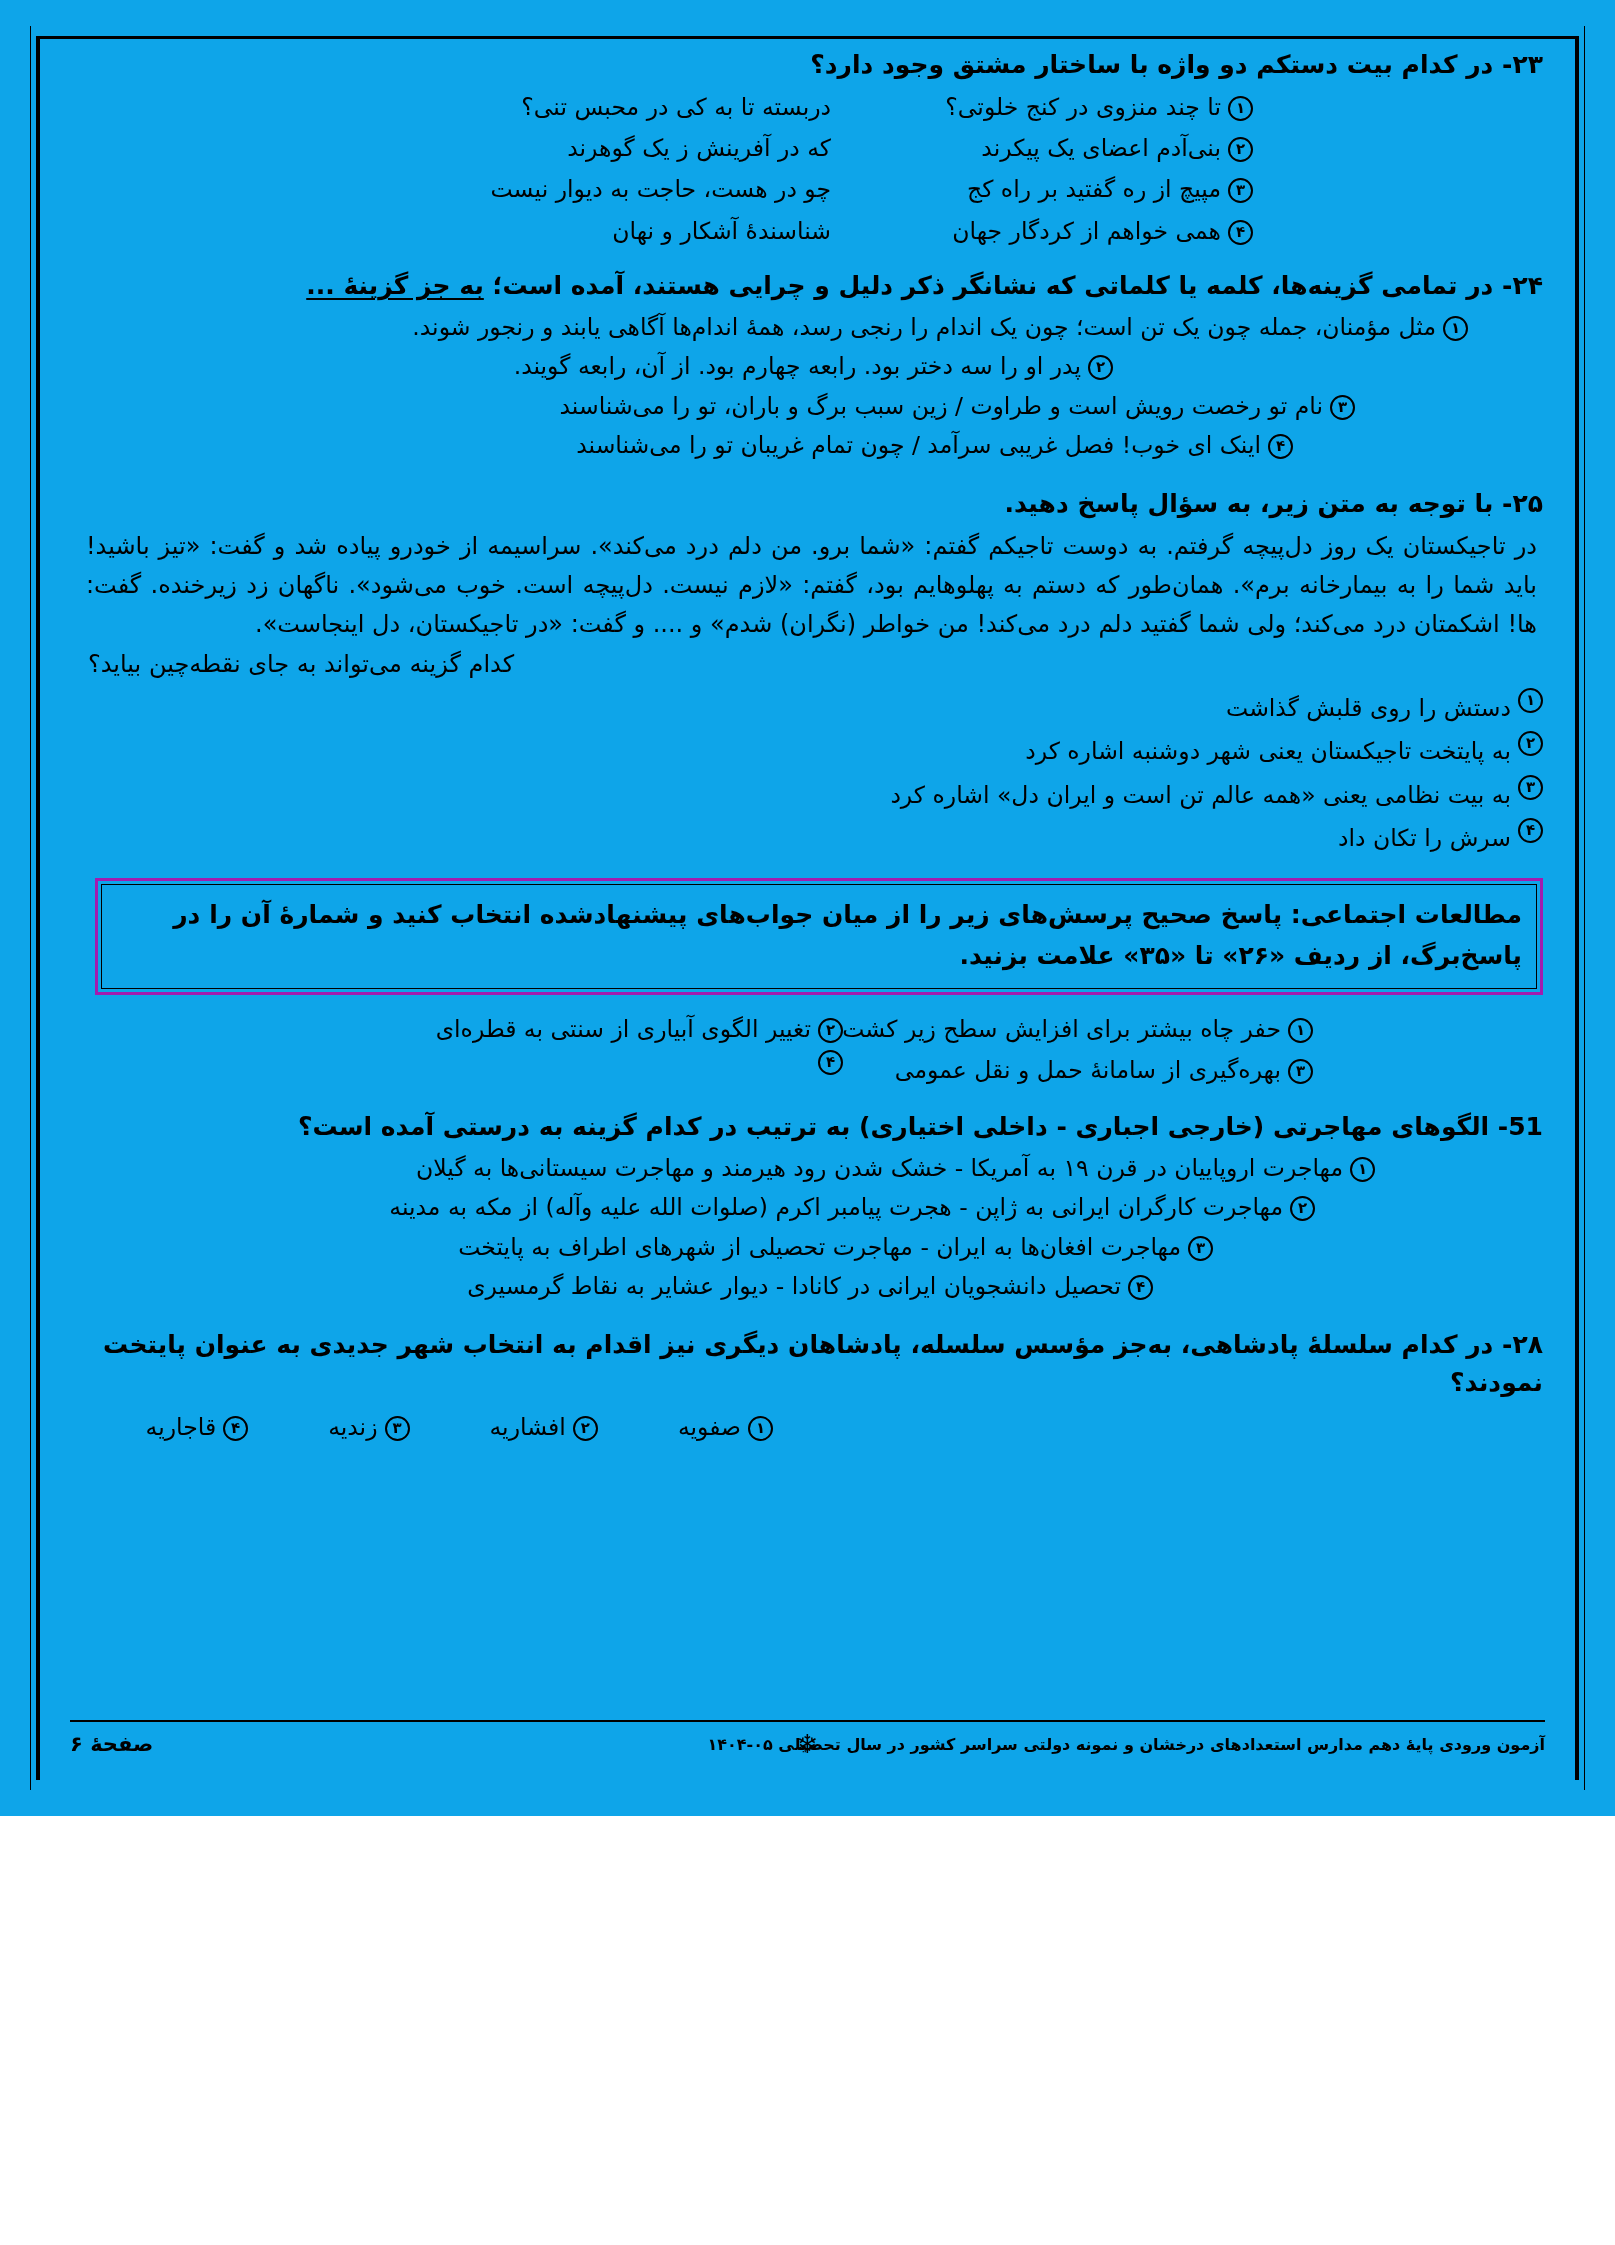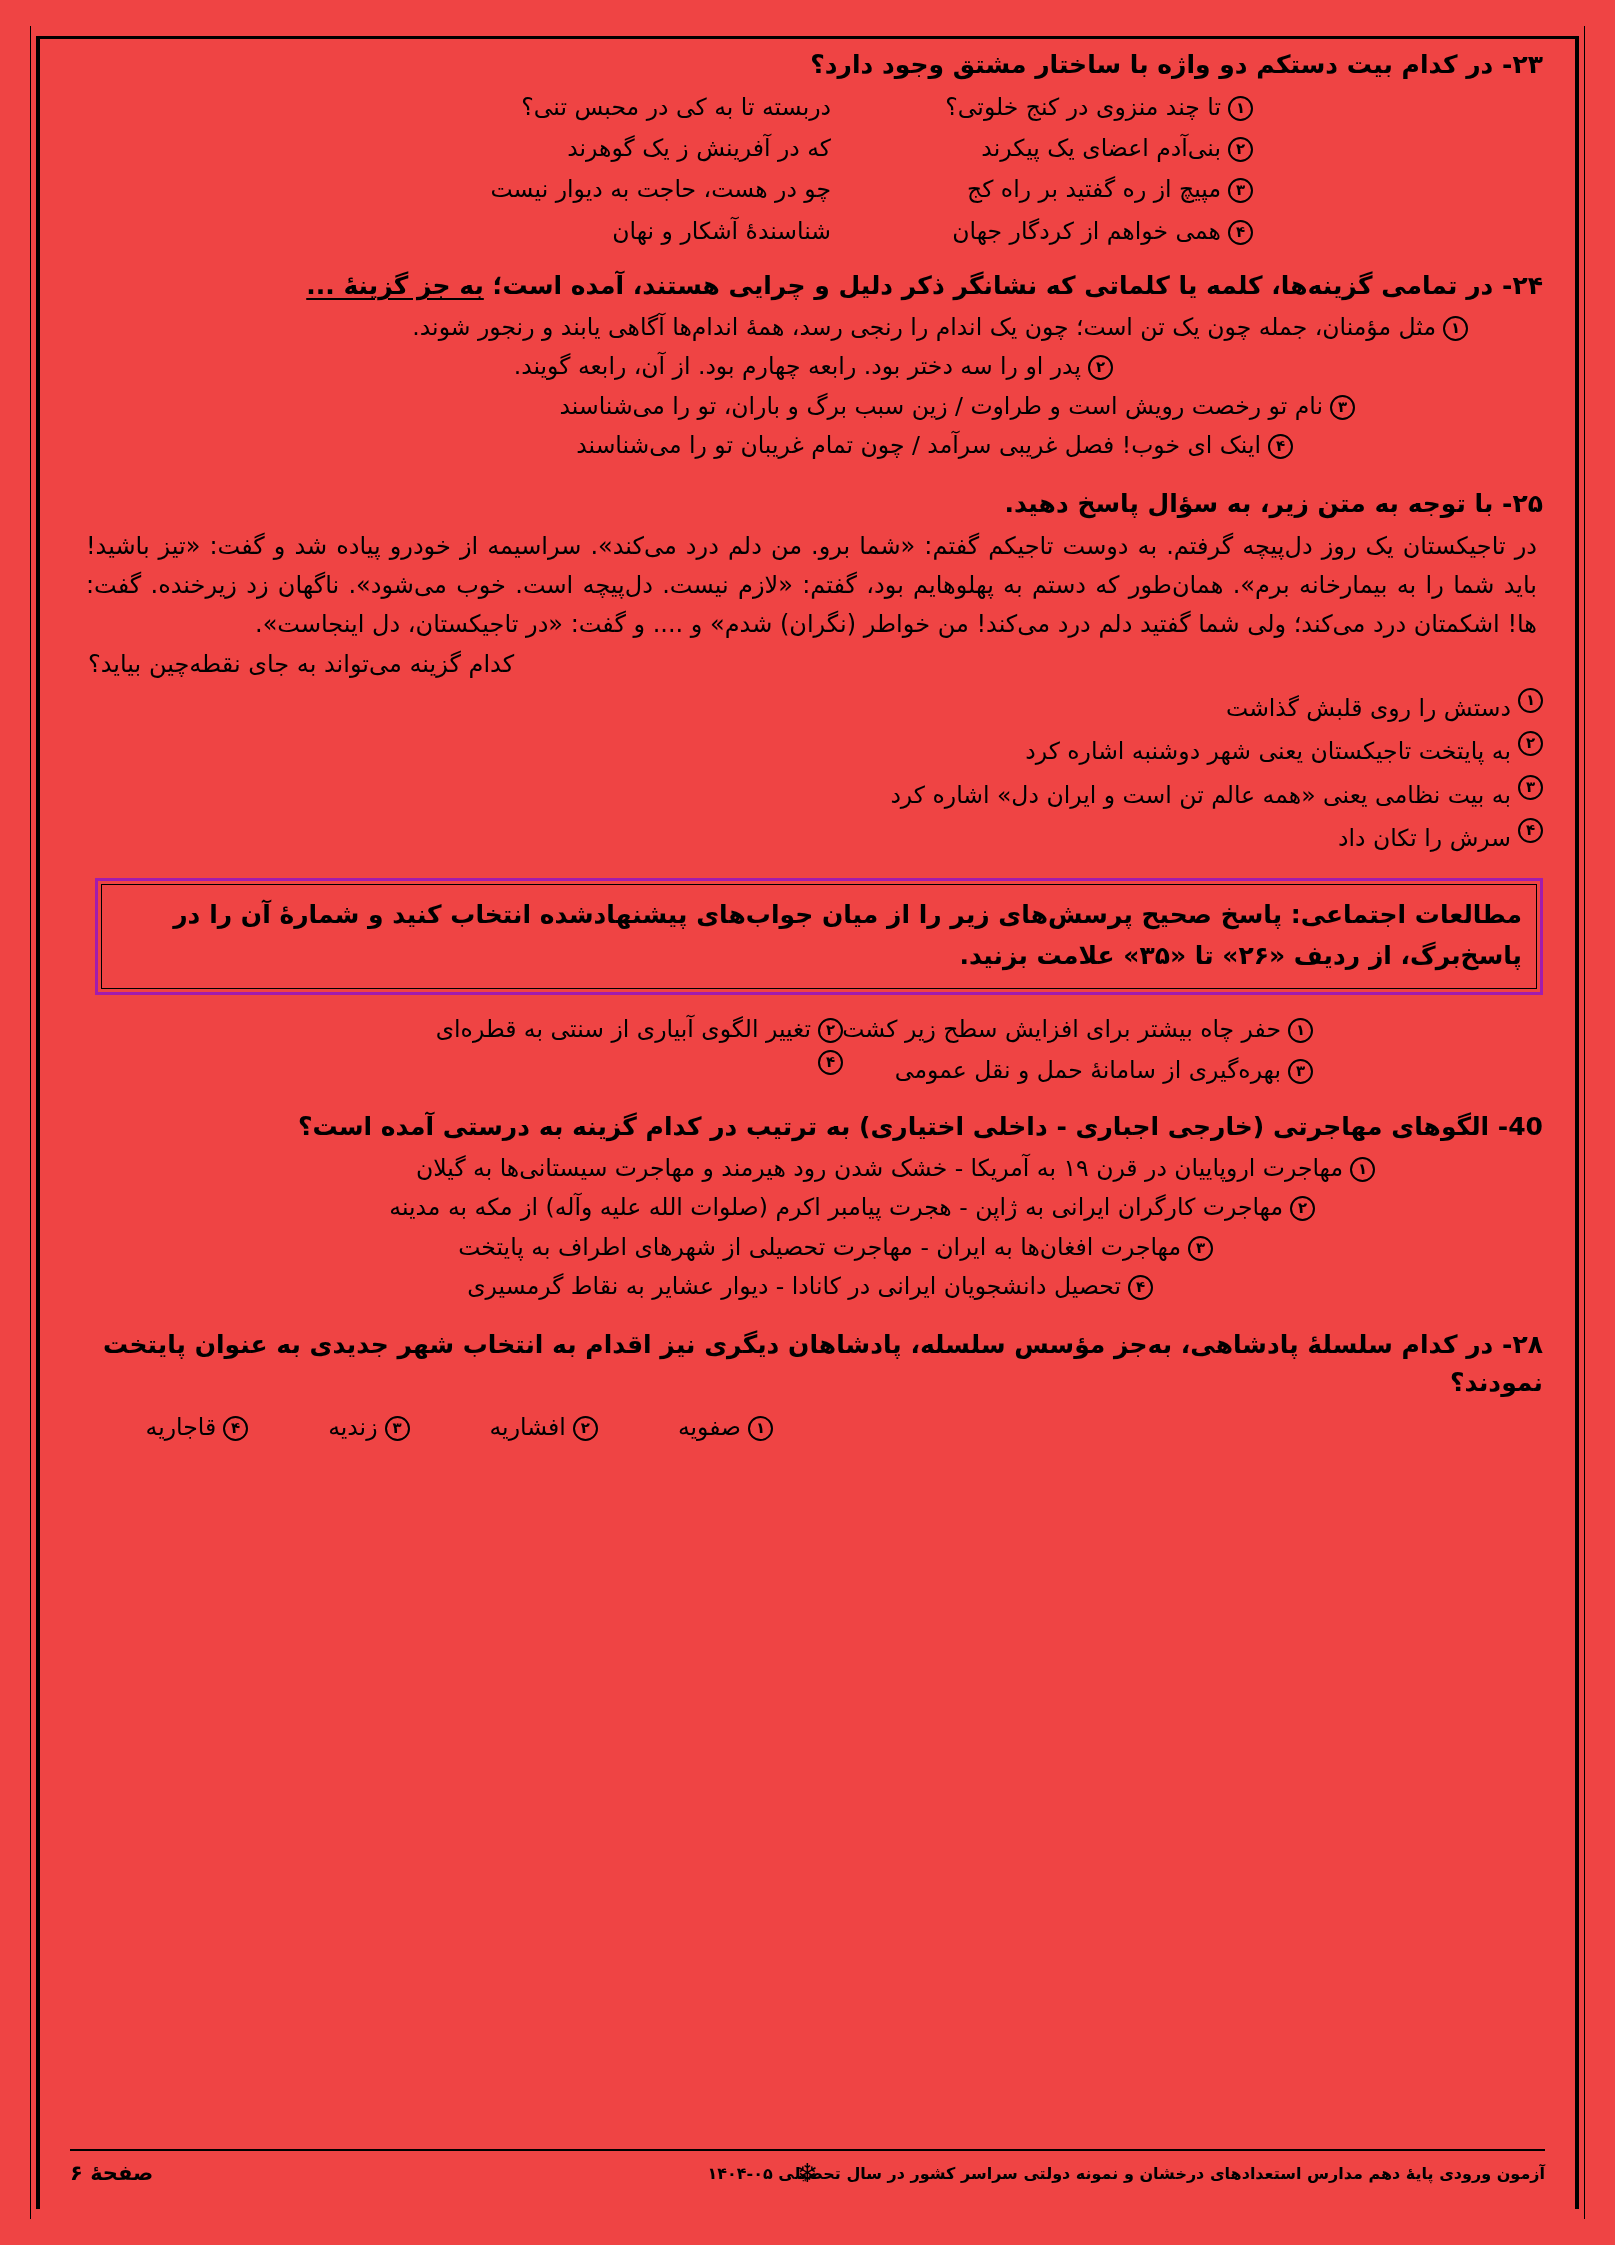--- a/index.html
+++ b/index.html
@@ -6,22 +6,22 @@
     margin: 0;
     padding: 0;
     background: #ffffff;
   }
   body {
     font-family: "DejaVu Sans", "Liberation Sans", sans-serif;
   }
   .page {
     position: relative;
     width: 1615px;
-    height: 2245px;
-    background: #ef4444;
+    height: 1816px;
+    background: #0ea5e9;
     box-sizing: border-box;
     overflow: hidden;
   }
   
   .page-frame {
     position: absolute;
     left: 36px;
     top: 36px;
     right: 36px;
     bottom: 36px;
@@ -319,21 +319,21 @@
           </div>
           <div class="opt col-left">
             <span class="num">۴</span>
           </div>
         </div>
       </div>
     </div>
 
     <div class="q" style="margin-top:20px;">
       <div class="q-stem">
-        <span class="qnum">40-</span>
+        <span class="qnum">51-</span>
         <span>الگوهای مهاجرتی (خارجی اجباری - داخلی اختیاری) به ترتیب در کدام گزینه به درستی آمده است؟</span>
       </div>
       <div class="opts">
         <div class="opt-row" style="padding-right:168px;">
           <span class="num">۱</span>
           <span class="opt-text">مهاجرت اروپاییان در قرن ۱۹ به آمریکا  -  خشک شدن رود هیرمند و مهاجرت سیستانی‌ها به گیلان</span>
         </div>
         <div class="opt-row" style="padding-right:228px;">
           <span class="num">۲</span>
           <span class="opt-text">مهاجرت کارگران ایرانی به ژاپن - هجرت پیامبر اکرم (صلوات الله علیه وآله) از مکه به مدینه</span>

